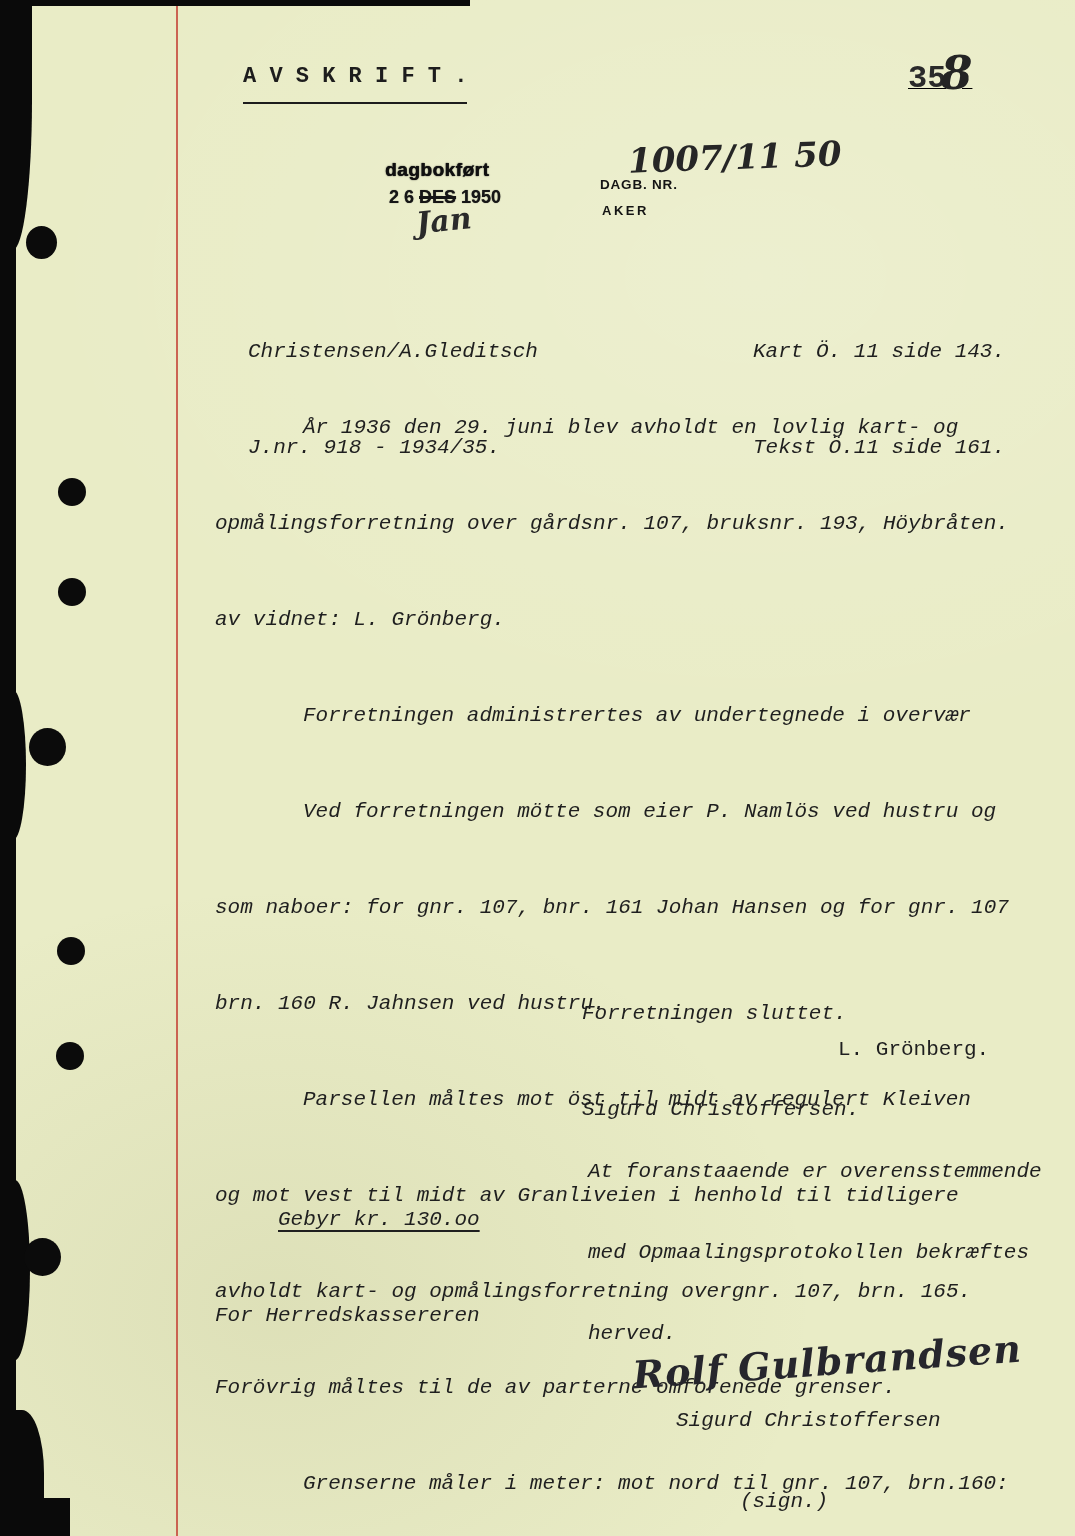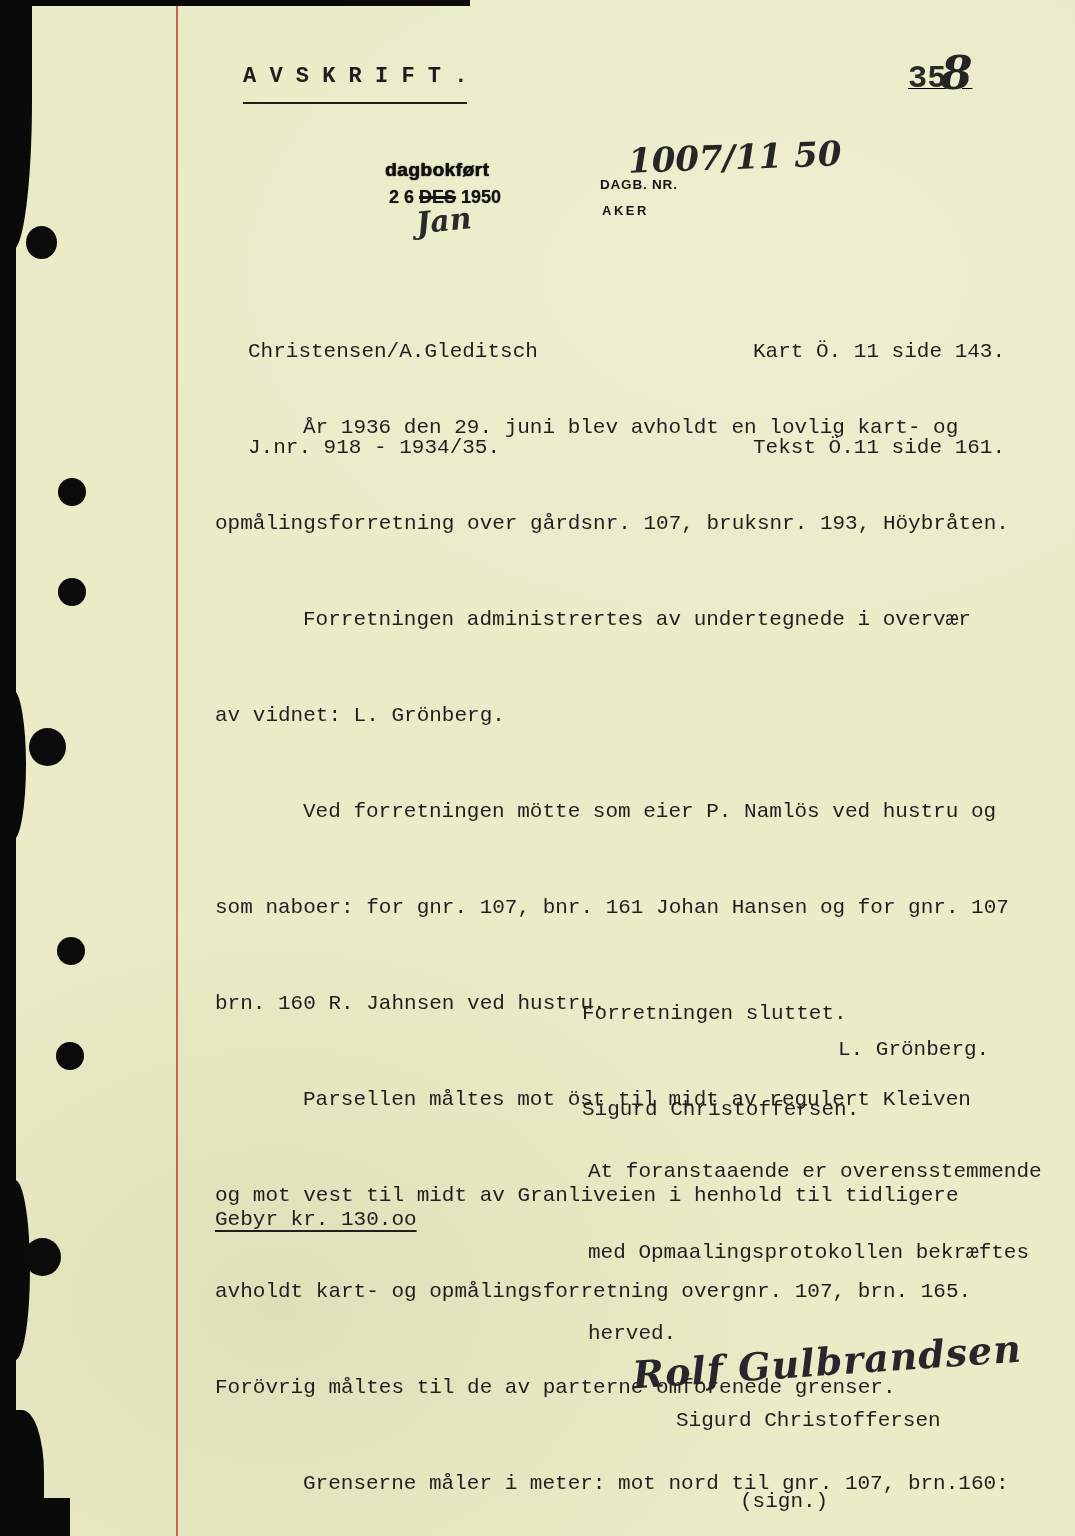--- a/index.html
+++ b/index.html
@@ -73,21 +73,21 @@
     position:absolute;left:628px;top:140px;
     font:italic 700 34px/1 "DejaVu Serif",serif;color:#262626;transform:rotate(-2deg);
     white-space:nowrap;
   }
 
   .mono{font:21px/32px "Liberation Mono",monospace;color:#1f1f1f;white-space:pre;}
   .ref-left{position:absolute;left:248px;top:272px;}
   .ref-right{position:absolute;left:753px;top:272px;}
 
   .body-text{position:absolute;left:215px;top:348px;width:830px;}
-  .ln{white-space:pre;}
+  .ln{white-space:pre;font-style:italic;}
   .ln.ind{padding-left:88px;}
   .ul{text-decoration:underline;text-underline-offset:5px;text-decoration-thickness:1.5px;}
 
   .closing{position:absolute;left:564px;top:934px;margin-left:18px;}
   .witness{position:absolute;left:838px;top:1034px;}
 
   .fees{position:absolute;left:215px;top:1140px;text-align:right;}
   .fees .u1{text-decoration:underline;text-underline-offset:5px;}
 
   .attest{position:absolute;left:588px;top:1104px;font:21px/27px "Liberation Mono",monospace;color:#1f1f1f;white-space:pre;}
@@ -125,22 +125,22 @@
     <div class="ln">J.nr. 918 - 1934/35.</div>
   </div>
   <div class="ref-right mono">
     <div class="ln">Kart Ö. 11 side 143.</div>
     <div class="ln">Tekst Ö.11 side 161.</div>
   </div>
 
   <div class="body-text mono">
     <div class="ln ind"><span>År 1936 den 29. juni blev avholdt en lovlig kart- og</span><span class="ul"></span></div>
     <div class="ln"><span>opmålingsforretning over gårdsnr. 107, bruksnr. 193, Höybråten.</span><span class="ul"></span></div>
+    <div class="ln"><span>av vidnet: L. Grönberg.</span><span class="ul"></span></div>
     <div class="ln ind"><span>Forretningen administrertes av undertegnede i overvær</span><span class="ul"></span></div>
-    <div class="ln"><span>av vidnet: L. Grönberg.</span><span class="ul"></span></div>
     <div class="ln ind"><span>Ved forretningen mötte som eier P. Namlös ved hustru og</span><span class="ul"></span></div>
     <div class="ln"><span>som naboer: for gnr. 107, bnr. 161 Johan Hansen og for gnr. 107</span><span class="ul"></span></div>
     <div class="ln"><span>brn. 160 R. Jahnsen ved hustru.</span><span class="ul"></span></div>
     <div class="ln ind"><span>Parsellen måltes mot öst til midt av regulert Kleiven</span><span class="ul"></span></div>
     <div class="ln"><span>og mot vest til midt av Granliveien i henhold til tidligere</span><span class="ul"></span></div>
     <div class="ln"><span>avholdt kart- og opmålingsforretning overgnr. 107, brn. 165.</span><span class="ul"></span></div>
     <div class="ln"><span>Forövrig måltes til de av parterne omforenede grenser.</span><span class="ul"></span></div>
     <div class="ln ind"><span>Grenserne måler i meter: mot nord til gnr. 107, brn.160:</span><span class="ul"></span></div>
     
     
@@ -151,20 +151,21 @@
   </div>
 
   <div class="closing mono">
     <div class="ln">Forretningen sluttet.</div>
     <div class="ln">Sigurd Christoffersen.</div>
   </div>
   <div class="witness mono">L. Grönberg.</div>
 
   <div class="fees mono">
     <div class="ln u1">Gebyr kr. 130.oo</div>
+    <div class="ln">For Herredskassereren</div>
   </div>
 
   <div class="attest">
     <div class="ln">At foranstaaende er overensstemmende</div>
     <div class="ln">med Opmaalingsprotokollen bekræftes</div>
     <div class="ln">herved.</div>
     <div class="ln name">Sigurd Christoffersen</div>
     <div class="ln sign">(sign.)</div>
     
     

